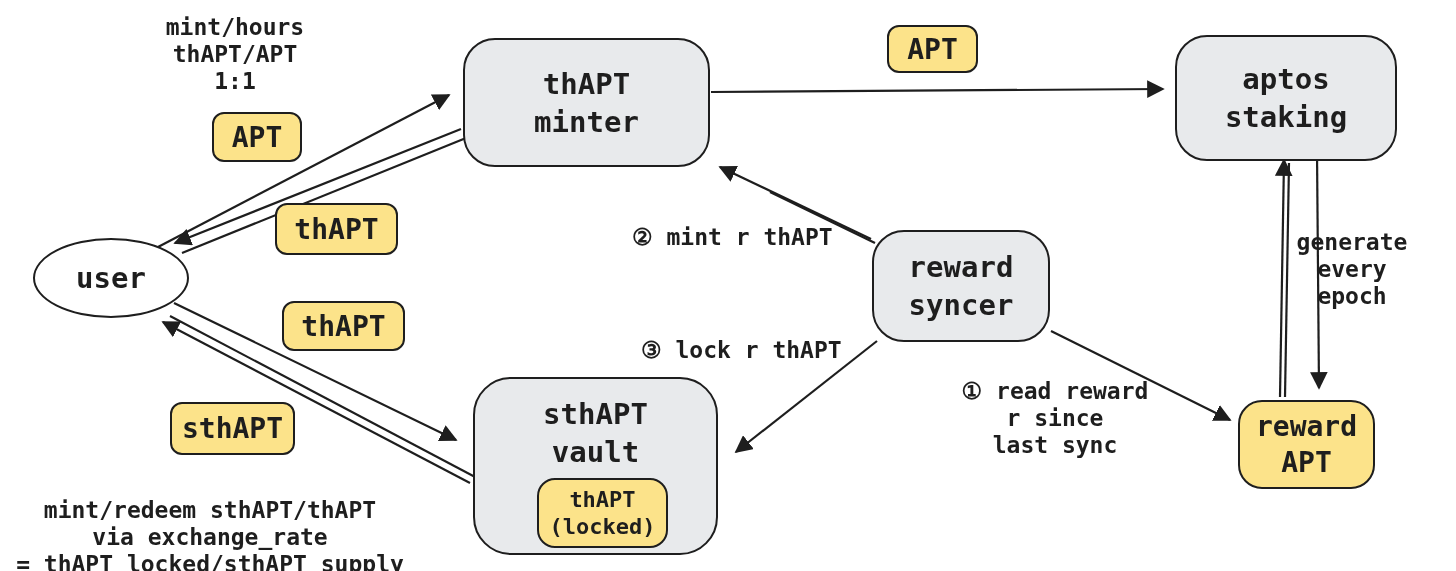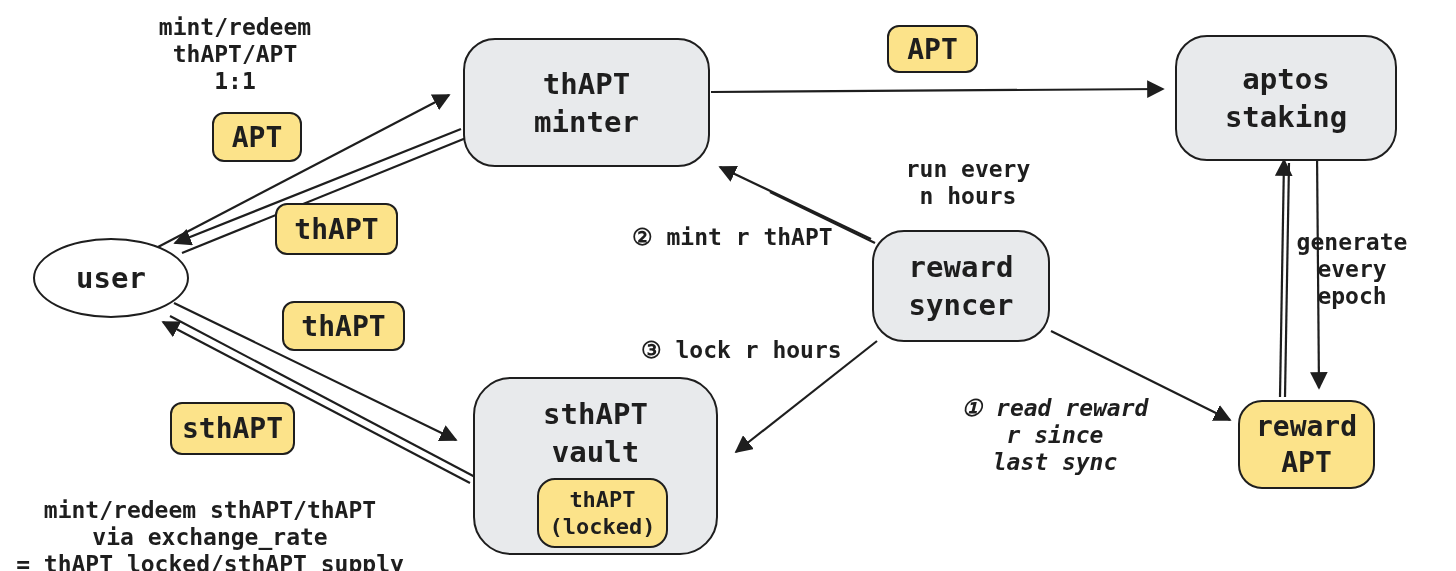--- a/index.html
+++ b/index.html
@@ -43,21 +43,21 @@
   #badge-apt-left{left:212px;top:112px;width:90px;height:50px;}
   #badge-thapt-up{left:275px;top:203px;width:123px;height:52px;}
   #badge-thapt-down{left:282px;top:301px;width:123px;height:50px;}
   #badge-sthapt{left:170px;top:402px;width:125px;height:53px;}
   #badge-apt-top{left:887px;top:25px;width:91px;height:48px;}
 
   #ann-ratio{left:120px;top:14px;width:230px;}
   #ann-run{left:888px;top:156px;width:160px;}
   #ann-step2{left:632px;top:224px;}
   #ann-step3{left:641px;top:337px;}
-  #ann-step1{left:950px;top:395px;width:210px;font-style:italic;}
+  #ann-step1{left:950px;top:378px;width:210px;}
   #ann-restake{left:1177px;top:243px;width:100px;}
   #ann-epoch{left:1293px;top:229px;width:118px;}
   #ann-formula{left:8px;top:470px;width:404px;margin-top:27px;}
 </style>
 </head>
 <body>
 
 <div class="stage">
 
   <svg class="arrows" viewBox="0 0 1456 571" xmlns="http://www.w3.org/2000/svg">
@@ -126,27 +126,25 @@
   <div class="badge" id="badge-thapt-down">
     <span>thAPT</span>
   </div>
   <div class="badge" id="badge-sthapt">
     <span>sthAPT</span>
   </div>
   <div class="badge" id="badge-apt-top">
     <span>APT</span>
   </div>
 
-  <div class="ann" id="ann-ratio">mint/redeem
+  <div class="ann" id="ann-ratio">mint/hours
 thAPT/APT
 1:1</div>
-  <div class="ann" id="ann-run">run every
-n hours</div>
   <div class="ann nowrap" id="ann-step2">② mint r thAPT</div>
-  <div class="ann nowrap" id="ann-step3">③ lock r hours</div>
+  <div class="ann nowrap" id="ann-step3">③ lock r thAPT</div>
   <div class="ann" id="ann-step1">① read reward
 r since
 last sync</div>
   <div class="ann" id="ann-epoch">generate
 every
 epoch</div>
   <div class="ann" id="ann-formula">mint/redeem sthAPT/thAPT
 via exchange_rate
 = thAPT_locked/sthAPT_supply</div>
 

